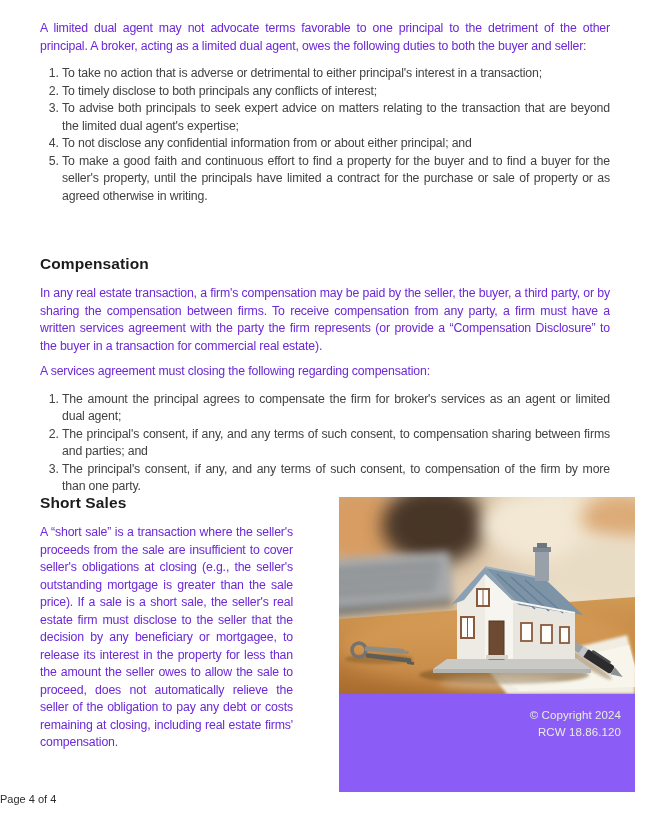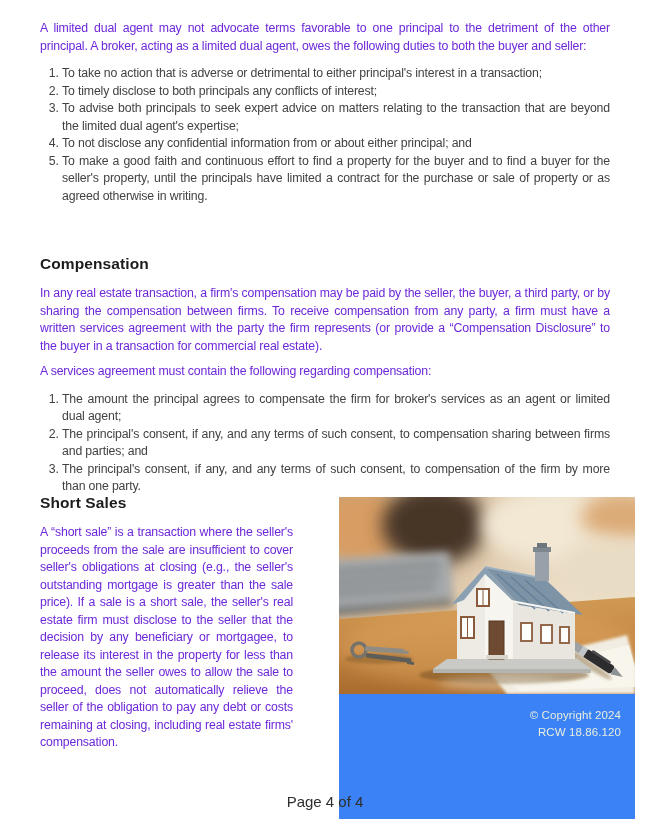--- a/index.html
+++ b/index.html
@@ -29,27 +29,27 @@
   }
   #sec-dual-agent   { top:20px; }
   #sec-compensation { top:254px; }
   #sec-short-sales  { top:493px; width:253px; }
 
   .media-box {
     position:absolute; left:339px; top:497px; width:296px; height:295px;
   }
   .media-box svg { display:block; }
   .copyright {
-    width:296px; height:126px; background:#3b82f6;
+    width:296px; height:98px; background:#8b5cf6;
     padding:13px 14px 0 14px; text-align:right;
     font-size:11.5px; line-height:17px; color:#e8eedd; letter-spacing:0.1px;
   }
   .page-num {
     position:absolute; left:0; top:793px; width:100%;
-    text-align:center; font-size:15px; color:#2e2e2e;
+    text-align:left; font-size:11px; color:#2e2e2e;
   }
 </style>
 </head>
 <body>
 
 <div class="doc">
 
   <section class="sec" id="sec-dual-agent">
     <p class="body-text">A limited dual agent may not advocate terms favorable to one principal to the detriment of the other principal. A broker, acting as a limited dual agent, owes the following duties to both the buyer and seller:</p>
     <ol class="num">
@@ -57,21 +57,21 @@
       <li>To timely disclose to both principals any conflicts of interest;</li>
       <li>To advise both principals to seek expert advice on matters relating to the transaction that are beyond the limited dual agent's expertise;</li>
       <li>To not disclose any confidential information from or about either principal; and</li>
       <li>To make a good faith and continuous effort to find a property for the buyer and to find a buyer for the seller's property, until the principals have limited a contract for the purchase or sale of property or as agreed otherwise in writing.</li>
     </ol>
   </section>
 
   <section class="sec" id="sec-compensation">
     <h1>Compensation</h1>
     <p class="body-text">In any real estate transaction, a firm's compensation may be paid by the seller, the buyer, a third party, or by sharing the compensation between firms. To receive compensation from any party, a firm must have a written services agreement with the party the firm represents (or provide a “Compensation Disclosure” to the buyer in a transaction for commercial real estate).</p>
-    <p class="body-text lead">A services agreement must contain the following regarding compensation:</p>
+    <p class="body-text lead">A services agreement must closing the following regarding compensation:</p>
     <ol class="num">
       <li>The amount the principal agrees to compensate the firm for broker's services as an agent or limited dual agent;</li>
       <li>The principal's consent, if any, and any terms of such consent, to compensation sharing between firms and parties; and</li>
       <li>The principal's consent, if any, and any terms of such consent, to compensation of the firm by more than one party.</li>
     </ol>
   </section>
 
   <section class="sec" id="sec-short-sales">
     <h1>Short Sales</h1>
     <p class="body-text">A “short sale” is a transaction where the seller's proceeds from the sale are insufficient to cover seller's obligations at closing (e.g., the seller's outstanding mortgage is greater than the sale price). If a sale is a short sale, the seller's real estate firm must disclose to the seller that the decision by any beneficiary or mortgagee, to release its interest in the property for less than the amount the seller owes to allow the sale to proceed, does not automatically relieve the seller of the obligation to pay any debt or costs remaining at closing, including real estate firms' compensation.</p>

